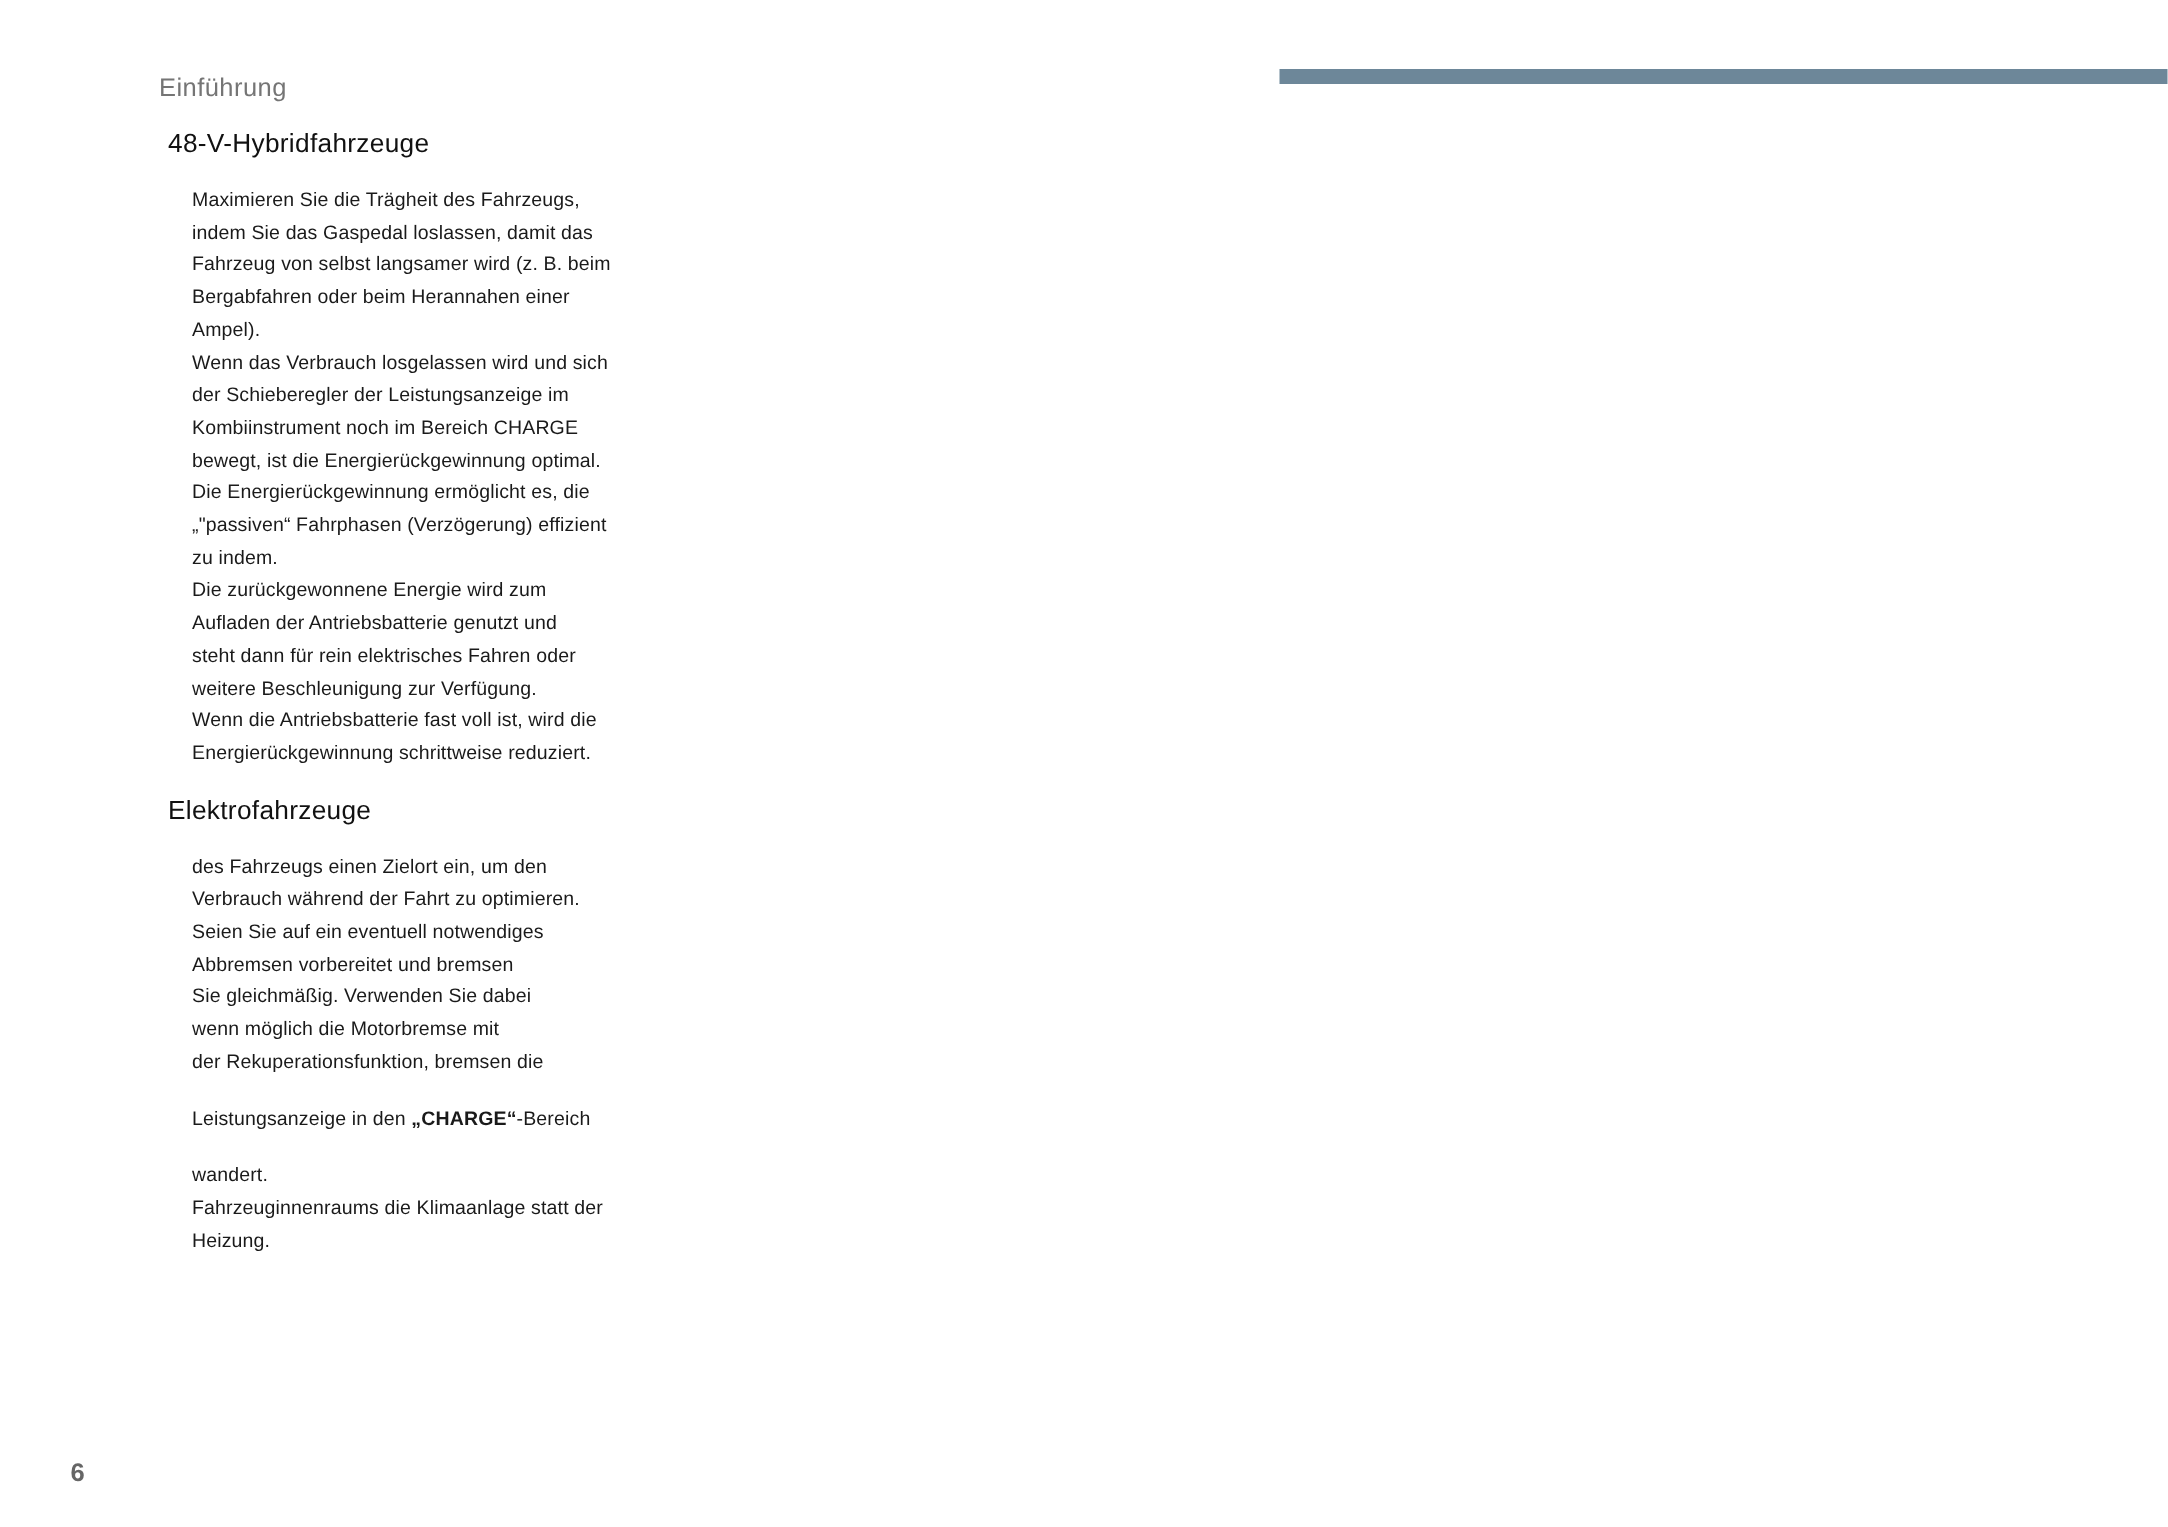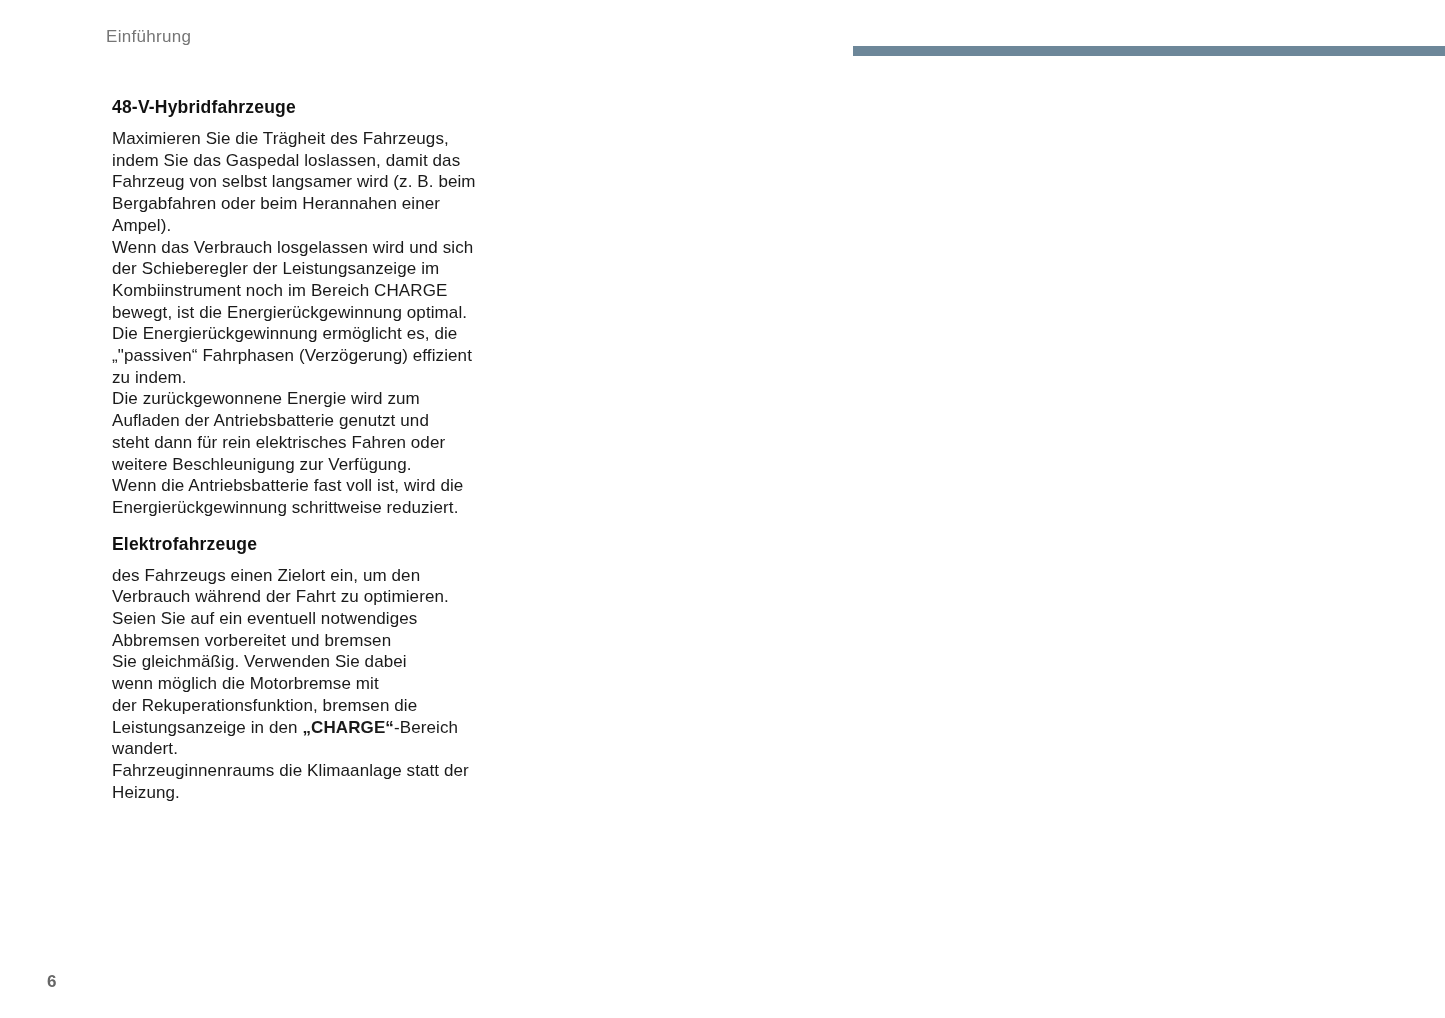--- a/index.html
+++ b/index.html
@@ -8,53 +8,53 @@
     height: 1018px;
     background: #ffffff;
     position: relative;
     overflow: hidden;
     font-family: "Liberation Sans", sans-serif;
     color: #1a1a1a;
   }
   .running-header {
     position: absolute;
     left: 106px;
-    top: 26px;
+    top: 48px;
     font-size: 17px;
     line-height: 22px;
     color: #757575;
     letter-spacing: 0.3px;
   }
   .accent-bar {
     position: absolute;
     left: 853px;
     right: 0;
     top: 46px;
     height: 10px;
   }
   .content {
     position: absolute;
     left: 112px;
     top: 84px;
     width: 410px;
   }
   .section-heading {
     font-size: 17.5px;
-    font-weight: bold;
+    font-weight: normal;
     color: #111111;
-    margin: 12px 0 10px 0;
+    margin: 0 0 10px 0;
     line-height: 22px;
     letter-spacing: 0.2px;
   }
   .section-heading.second { margin-top: 14px; }
   .para {
-    font-size: 17px;
+    font-size: 13px;
     line-height: 21.7px;
     letter-spacing: 0.1px;
-    margin: 0;
+    margin: 16px;
   }
   .line { white-space: nowrap; }
   .bold-inline { font-weight: bold; }
   .page-number {
     position: absolute;
     left: 47px;
     top: 972px;
     font-size: 17px;
     font-weight: bold;
     color: #666666;

